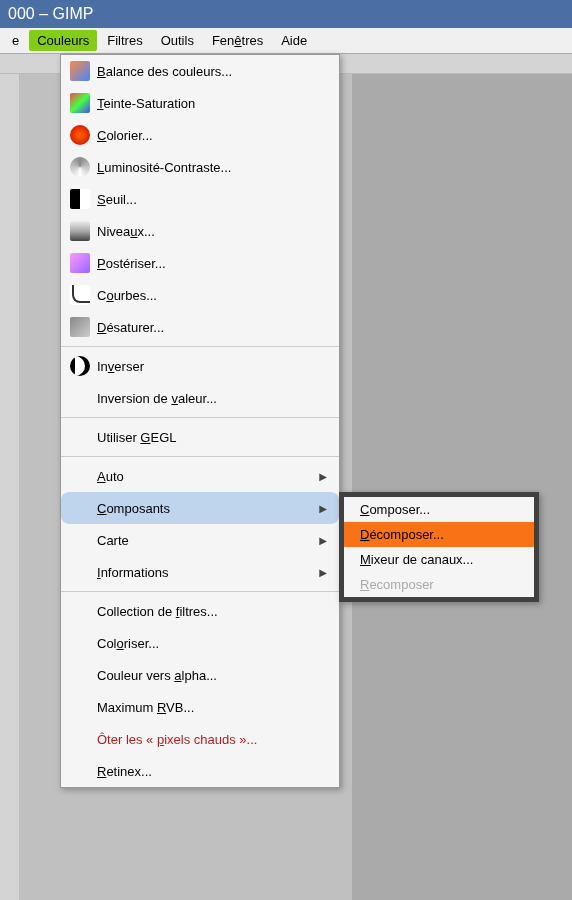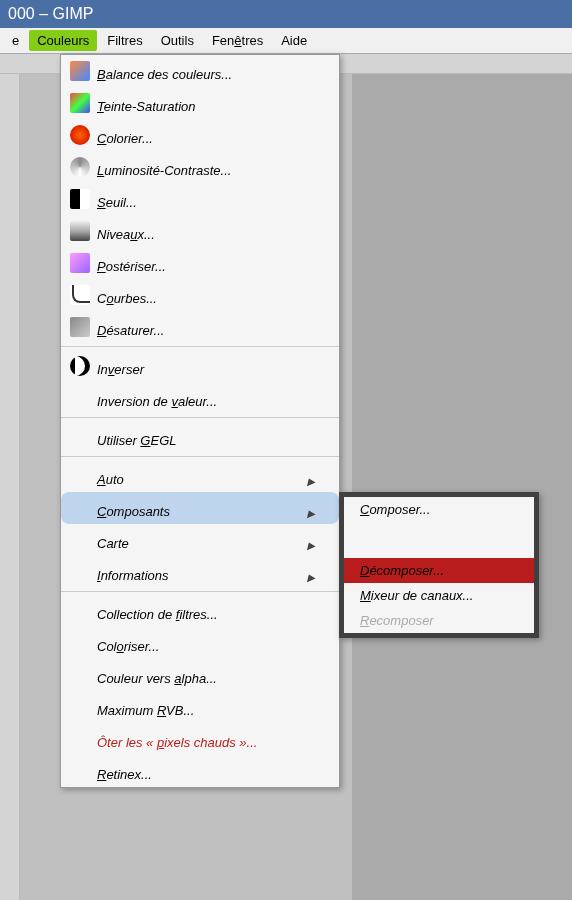--- a/index.html
+++ b/index.html
@@ -58,26 +58,25 @@
       left: 60px;
       background: #f5f5f5;
       border: 1px solid #999;
       box-shadow: 2px 2px 6px rgba(0,0,0,0.3);
       min-width: 280px;
       z-index: 100;
     }
 
     .menu-item {
       display: flex;
-      align-items: flex-end;
-      padding: 5px 24px 5px 8px;
+      align-items: center;
+      padding: 5px 12px 5px 8px;
       cursor: pointer;
       position: relative;
       white-space: nowrap;
-      font-style: italic;
     }
 
     .menu-item.highlighted {
       background: #bfd4ed;
     }
 
     .menu-item .icon {
       width: 22px;
       height: 22px;
       margin-right: 6px;
@@ -319,21 +318,21 @@
 
   <div class="menu-item highlighted composants-submenu-wrapper" style="position:relative;border-radius:8px;">
     <div class="icon"></div>
     <span class="label"><span class="underline">C</span>omposants</span>
     <span class="arrow">▶</span>
 
     <div class="submenu" style="position:absolute; top:0; left:100%; min-width:200px; background:#f5f5f5; border:5px solid #404040; box-shadow:2px 2px 6px rgba(0,0,0,0.3);">
       <div class="submenu-item">
         <span><span class="underline">C</span>omposer...</span>
       </div>
-      <div class="submenu-item highlighted" style="background:#b91c1c;margin-top:36px;">
+      <div class="submenu-item highlighted" style="background:#f97316;">
         <span><span class="underline">D</span>écomposer...</span>
       </div>
       <div class="submenu-item">
         <span><span class="underline">M</span>ixeur de canaux...</span>
       </div>
       <div class="submenu-item disabled">
         <span><span class="underline">R</span>ecomposer</span>
       </div>
     </div>
   </div>

